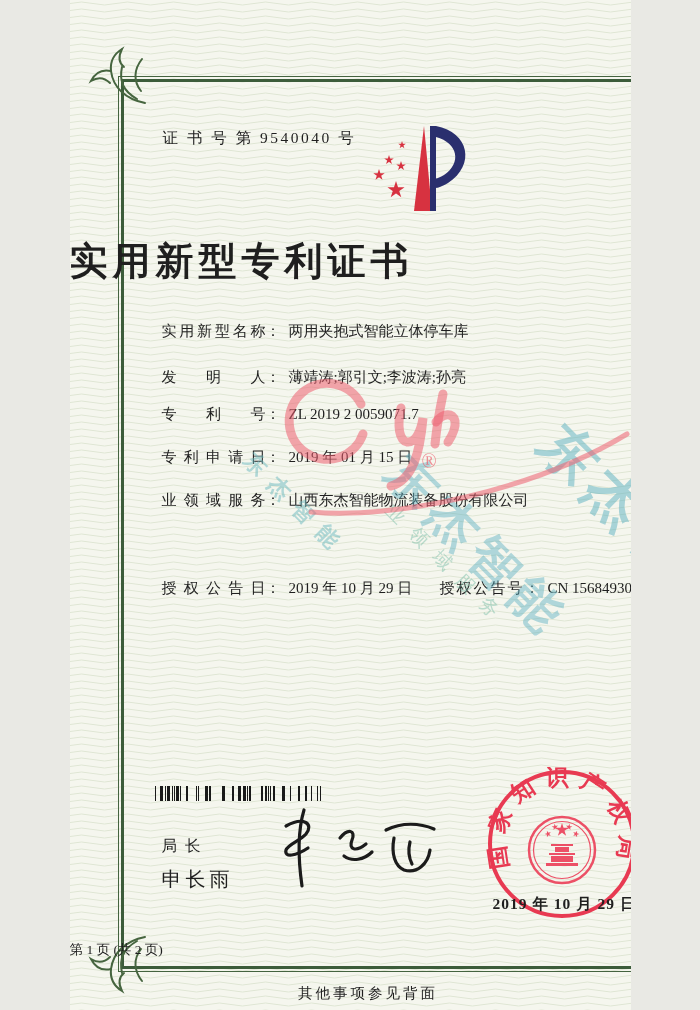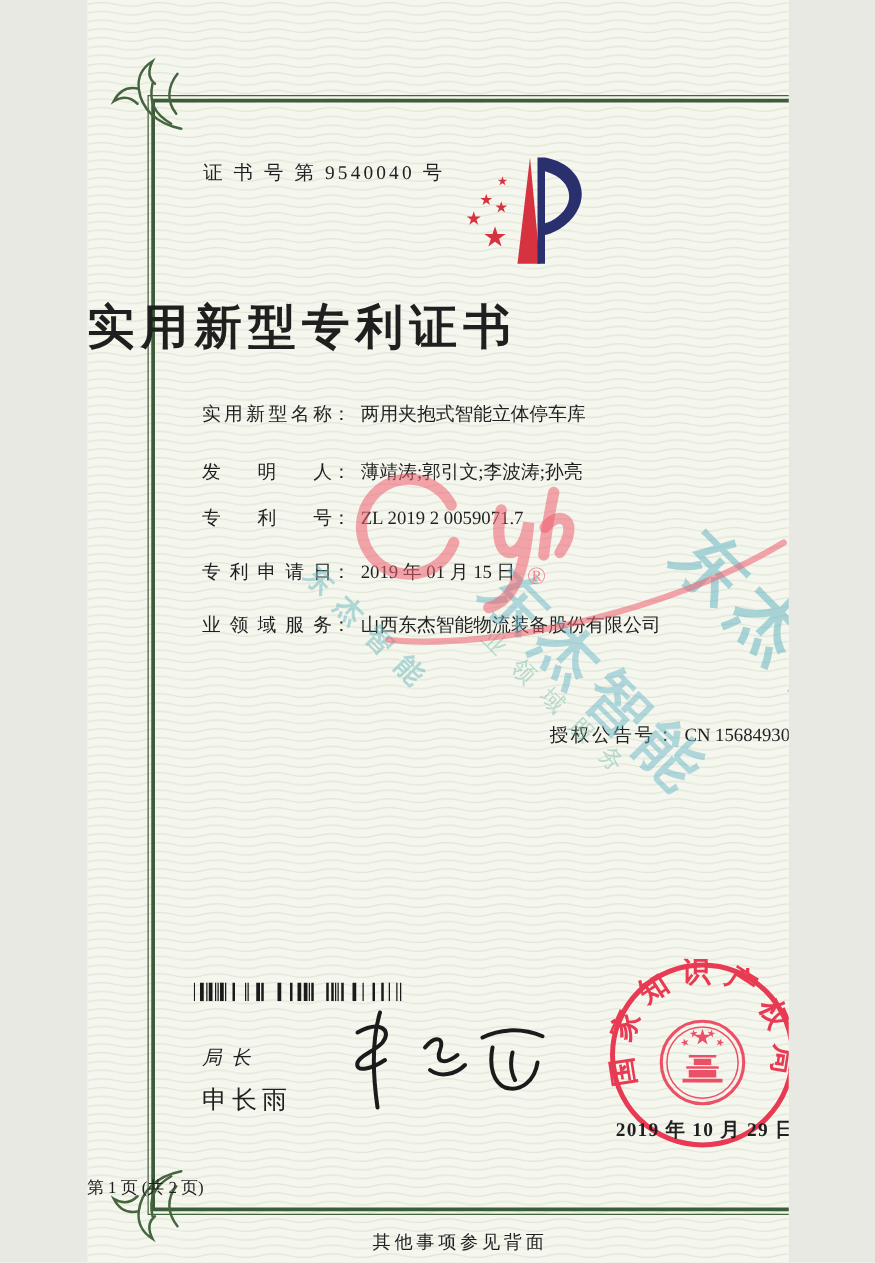--- a/index.html
+++ b/index.html
@@ -21,21 +21,21 @@
   .row{position:absolute;left:92px;font-size:15px;white-space:nowrap;z-index:2;}
   .lbl{display:inline-block;width:104px;text-align:justify;text-align-last:justify;}
   .lbl2{letter-spacing:2px;}
   .val{margin-left:8px;}
   .r0{top:322px;}.r1{top:368px;}.r2{top:405px;}.r3{top:448px;}.r4{top:491px;}.r5{top:535px;}
   .r6{top:579px;}.r7{top:579px;left:370px;}
   .paras{position:absolute;left:90px;top:613px;width:524px;font-size:14.5px;line-height:20px;
          text-align:justify;z-index:2;}
   .paras p{margin:0;text-indent:2em;}
   .barcode{left:85px;top:786px;z-index:2;}
-  .sig-title{left:92px;top:836px;font-size:15.5px;letter-spacing:8px;z-index:2;font-style:italic;}
+  .sig-title{left:92px;top:836px;font-size:15.5px;letter-spacing:8px;z-index:2;}
   .sig-name{left:92px;top:866px;font-size:20px;letter-spacing:4px;z-index:2;}
   .signature{left:182px;top:800px;z-index:2;}
   .seal{left:415px;top:767px;z-index:4;}
   .seal-date{left:410px;top:894px;width:170px;text-align:center;font-size:15.5px;font-weight:bold;
              letter-spacing:1px;z-index:5;}
   .page-no{left:0;right:0;top:941px;font-size:13.5px;z-index:2;}
   .back-note{left:0;right:0;top:984px;text-align:center;font-size:14.5px;letter-spacing:3px;z-index:2;padding-left:36px;}
   .wm{position:absolute;z-index:3;pointer-events:none;white-space:nowrap;transform-origin:0 0;}
   .wm-small{left:188px;top:446px;font-size:22px;font-weight:bold;letter-spacing:12px;
             color:rgba(106,183,190,0.5);transform:rotate(45deg);}
@@ -220,20 +220,23 @@
   </div>
   <div class="row r2">
     <span class="lbl">专利号</span><span>：</span><span class="val">ZL 2019 2 0059071.7</span>
   </div>
   <div class="row r3">
     <span class="lbl">专利申请日</span><span>：</span><span class="val">2019 年 01 月 15 日</span>
   </div>
   <div class="row r4">
     <span class="lbl">业领域服务</span><span>：</span><span class="val">山西东杰智能物流装备股份有限公司</span>
   </div>
+  <div class="row r6">
+    <span class="lbl">授权公告日</span><span>：</span><span class="val">2019 年 10 月 29 日</span>
+  </div>
   <div class="row r7">
     <span class="lbl2">授权公告号</span><span>：</span><span class="val">CN 156849307 U</span>
   </div>
 
   <div class="paras">
   </div>
 
   <svg id="bc" class="abs barcode" width="183" height="15" viewBox="0 0 183 15" preserveAspectRatio="none">
       <rect x="0" y="0" width="1" height="15" fill="#1a1a1a"></rect>
       <rect x="5" y="0" width="3" height="15" fill="#1a1a1a"></rect>

